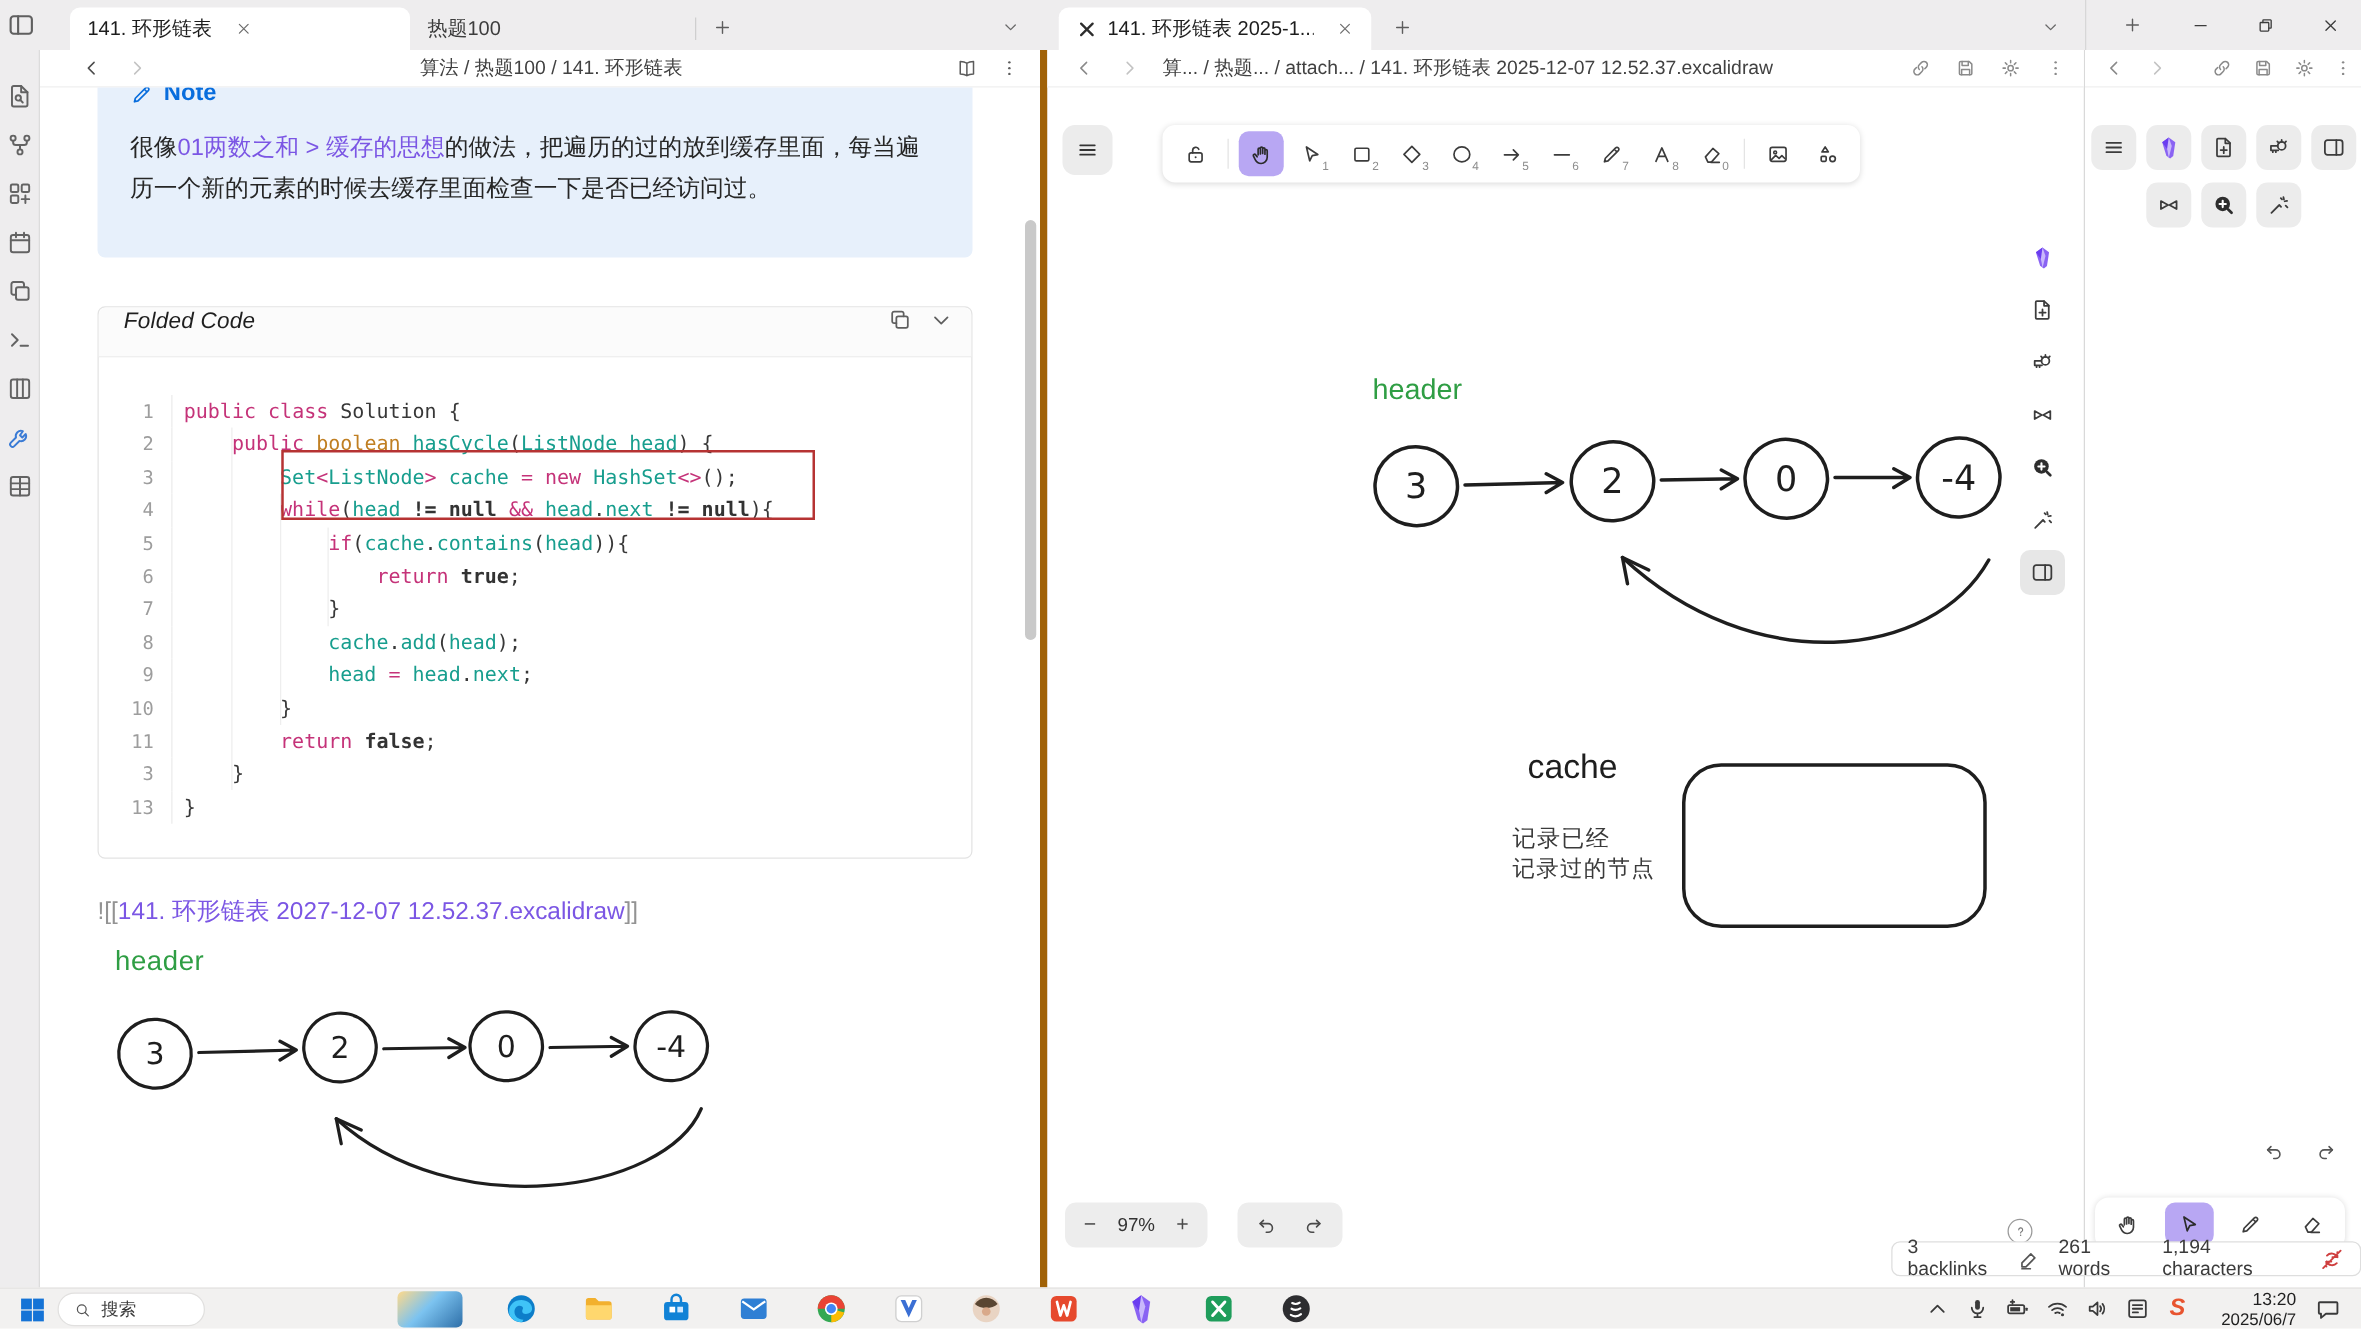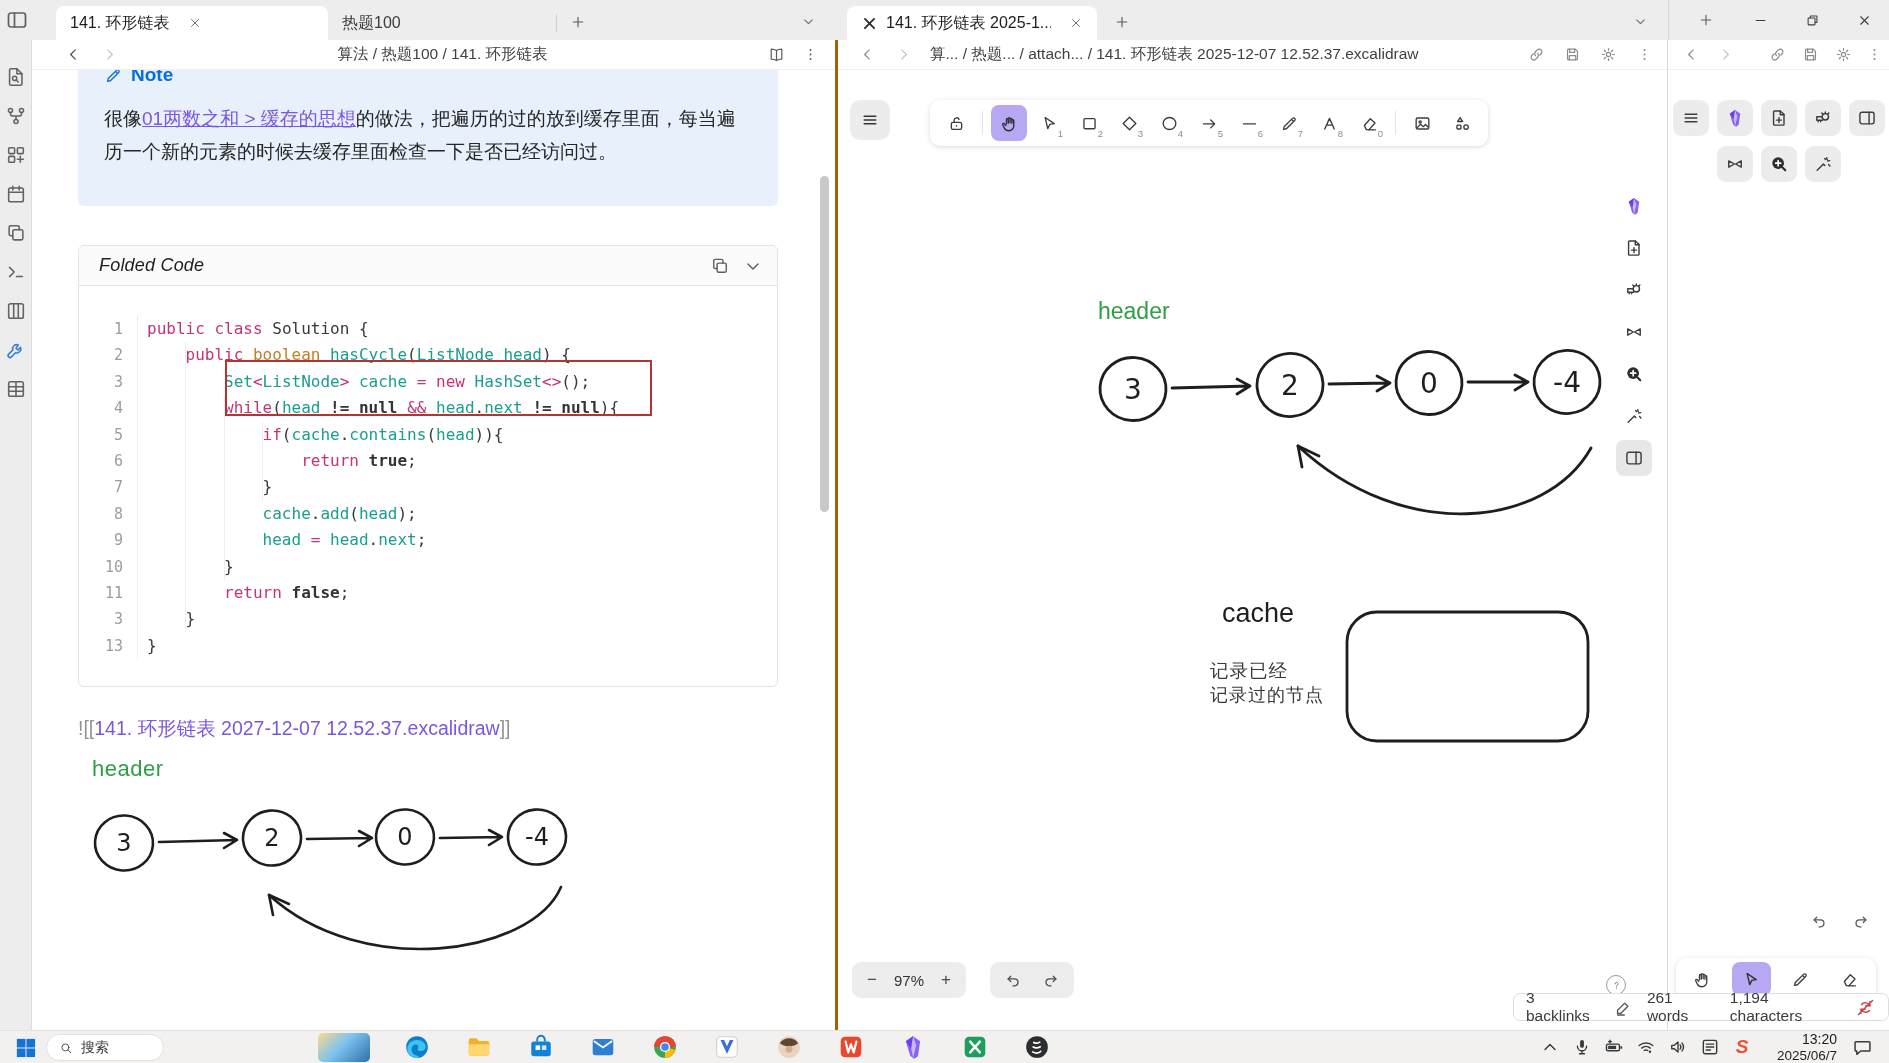--- a/index.html
+++ b/index.html
@@ -7,21 +7,21 @@
 .screen{position:relative;width:1889px;height:1063px;overflow:hidden}
 
 .titlebar{position:absolute;left:0;top:0;width:1889px;height:40px;background:#eeedee}
 .ribbon{position:absolute;left:0;top:40px;width:32px;height:990px;background:#eeedee;border-right:1px solid #dcdcdc}
 .ribbon-corner{position:absolute;left:5px;top:8px;width:24px;height:24px;color:#5f5f5f}
 .ribbon-stack{display:flex;flex-direction:column;align-items:center;gap:17px;padding-top:26px}
 .ribbon-btn{width:22px;height:22px;color:#636363;display:flex;align-items:center;justify-content:center}
 .ribbon-btn.colored{color:#3a7bd5}
 .btn svg,.ribbon-btn svg,.hicon svg,.tool svg,.tb-ic svg{width:100%;height:100%}
 .pane{position:absolute;top:40px;height:990px;background:#fff}
-.pane-left{left:32px;width:806px;border-right:3px solid #a16207}
+.pane-left{left:32px;width:806px;border-right:6px solid #a16207}
 .pane-center{left:838px;width:830px;border-right:1px solid #d9d9d9}
 .pane-right{left:1668px;width:221px}
 
 .tabs{position:absolute;top:0;height:40px;display:flex;align-items:flex-end}
 .tabs-left{left:32px;width:806px}
 .tabs-center{left:838px;width:830px}
 .tabs-right{left:1668px;width:221px;border-left:1px solid #d7d7d7;align-items:center}
 .tab{height:34px;display:flex;align-items:center;padding:0 10px 0 14px;font-size:16px;color:#3c3c3c;border-radius:8px 8px 0 0;position:relative}
 .tab.active{background:#fff;color:#1d1d1d}
 .tab .tab-label{white-space:nowrap;overflow:hidden;max-width:196px}
@@ -42,23 +42,23 @@
 .hicon svg{width:17px;height:17px}
 .hicon.dim{color:#c3c3c3}
 .hicon.dark{color:#4c4c4c}
 .crumb{font-size:15.5px;color:#414141;white-space:nowrap;overflow:hidden}
 .content{position:absolute;left:0;top:30px;right:0;bottom:0;overflow:hidden}
 
 .callout{position:absolute;left:46px;top:-16px;width:700px;height:152px;background:#e7f0fb;border-radius:6px;padding:10px 26px}
 .callout-title{display:flex;align-items:center;gap:8px;color:#086ddd;font-weight:700;font-size:19px}
 .callout-title svg{width:19px;height:19px}
 .callout-body{margin-top:16px;font-size:19px;line-height:33px;color:#262626}
-.mdlink{color:#7b56e4;text-decoration:underline}
+.mdlink{color:#7b56e4;}
 .codeblock{position:absolute;left:46px;top:175px;width:700px;height:442px;border:1px solid #e3e3e3;border-radius:6px;background:#fff}
-.cb-head{height:40px;background:#fbfbfb;border-bottom:1px solid #e6e6e6;border-radius:6px 6px 0 0;display:flex;align-items:center;padding:0 14px 0 20px}
+.cb-head{height:40px;background:#fbfbfb;border-bottom:1px solid #e6e6e6;border-radius:6px 6px 0 0;display:flex;align-items:flex-start;padding:0 14px 0 20px}
 .cb-title{font-style:italic;font-size:18px;color:#1f1f1f;letter-spacing:.2px}
 .cb-actions{margin-left:auto;display:flex;align-items:center;gap:13px;color:#5f5f5f}
 .cb-actions .btn{width:20px;height:20px}
 .cb-body{position:relative;padding-top:30px;font-family:"DejaVu Sans Mono","Liberation Mono",monospace;font-size:16px}
 .cl{display:flex;height:26.4px;line-height:26.4px;white-space:pre}
 .cl-num{width:59px;text-align:right;padding-right:14px;color:#9d9d9d;font-size:15px;border-right:1px solid #ececec;flex:none}
 .cl-text{padding-left:9px}
 .tk-k{color:#c53379}.tk-t{color:#189e8e}.tk-b{color:#c07f22}.tk-o{color:#c53379}.tk-d{color:#333;font-weight:600}.tk-p{color:#383838}
 .guide{position:absolute;width:1px;background:#eeeeee}
 .redbox{position:absolute;left:146px;top:74px;width:427px;height:56px;border:2px solid #b63333;z-index:3}

